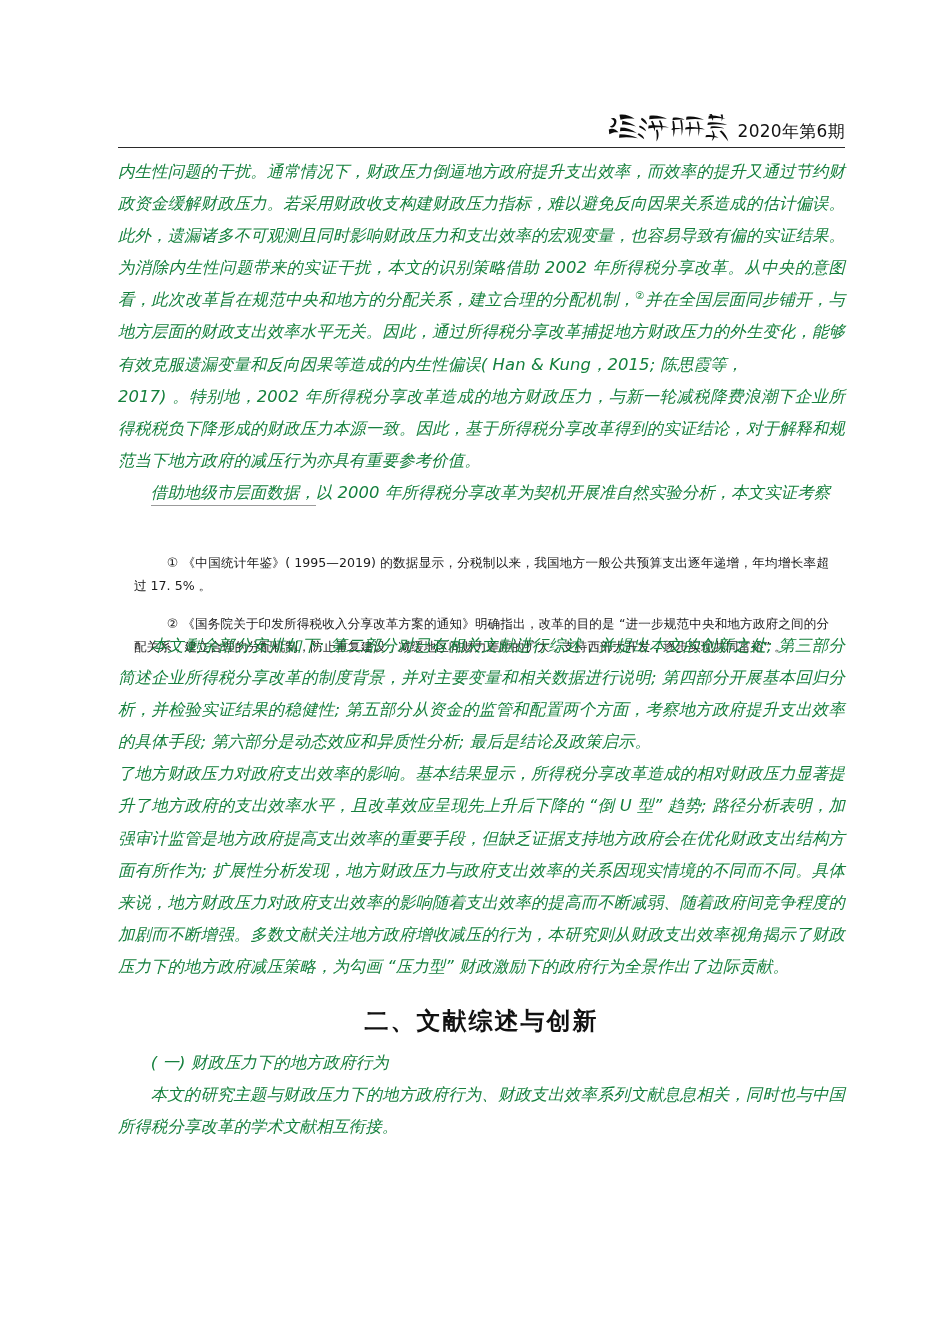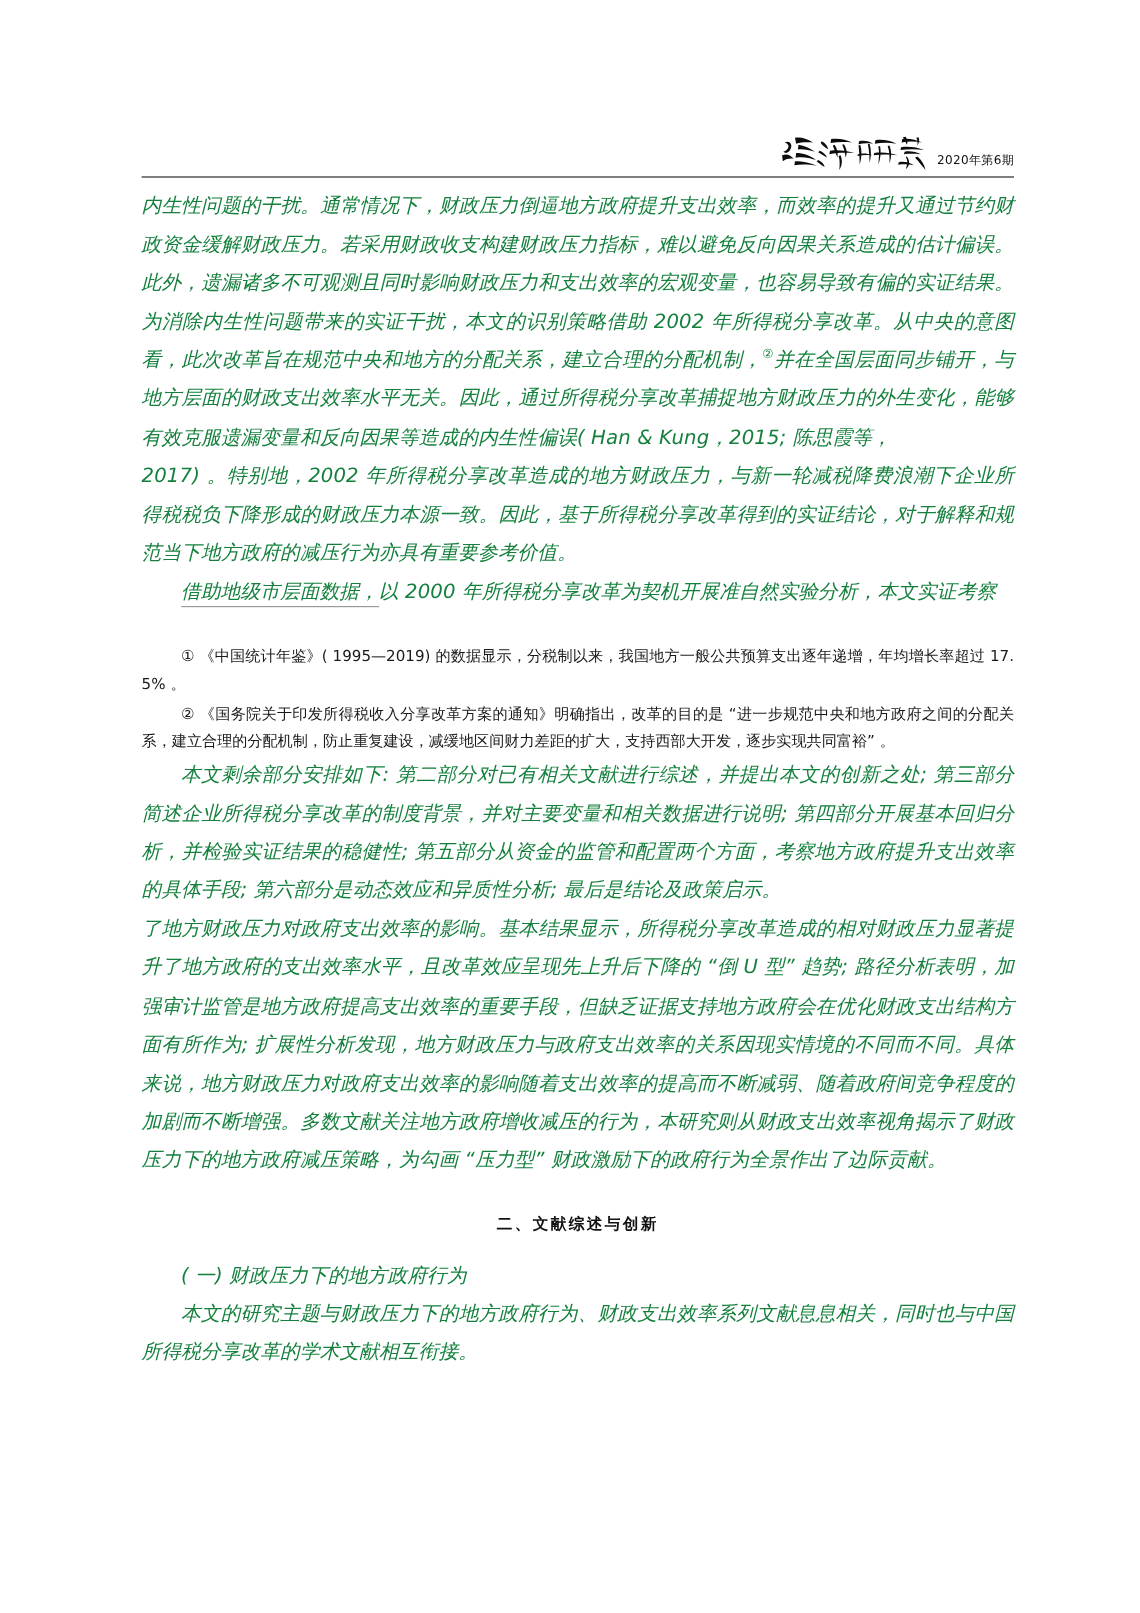--- a/index.html
+++ b/index.html
@@ -41,21 +41,21 @@
     display: flex;
     align-items: flex-end;
     gap: 4px;
   }
   .journal-logo {
     display: block;
     height: 34px;
     width: 128px;
   }
   .issue-text {
-    font-size: 10px;
+    font-size: 17px;
     letter-spacing: 0.3px;
     color: #111;
     line-height: 1;
     padding-bottom: 4px;
     white-space: nowrap;
   }
 
   
   .body-col {
     position: absolute;
@@ -89,41 +89,41 @@
   }
 
   
   .footnotes {
     position: absolute;
     left: 118px;
     width: 727px;
     top: 536px;
   }
   p.fn {
-    margin: 0;
+    margin: 16px;
     font-size: 12.6px;
     line-height: 22.5px;
     text-align: justify;
     text-justify: inter-ideograph;
     text-indent: 2.6em;
     color: #1a1a1a;
   }
   p.fn + p.fn { margin-top: 3px; }
 
   
   .body-col-2 {
     position: absolute;
     left: 118px;
     width: 727px;
     top: 630px;
   }
 
   h2.section-heading {
     margin: 0;
-    font-size: 13px;
+    font-size: 24px;
     font-weight: bold;
     text-align: center;
     letter-spacing: 2px;
     line-height: 32px;
     padding-top: 22px;
     padding-bottom: 10px;
     color: #111;
   }
 </style>
 </head>

